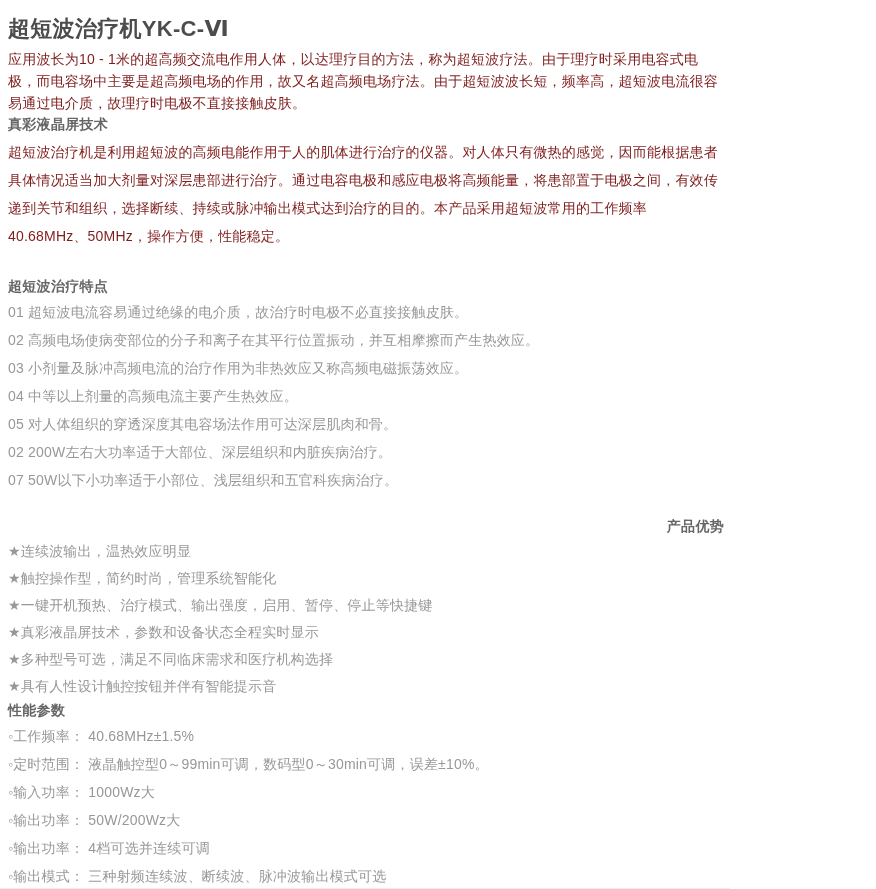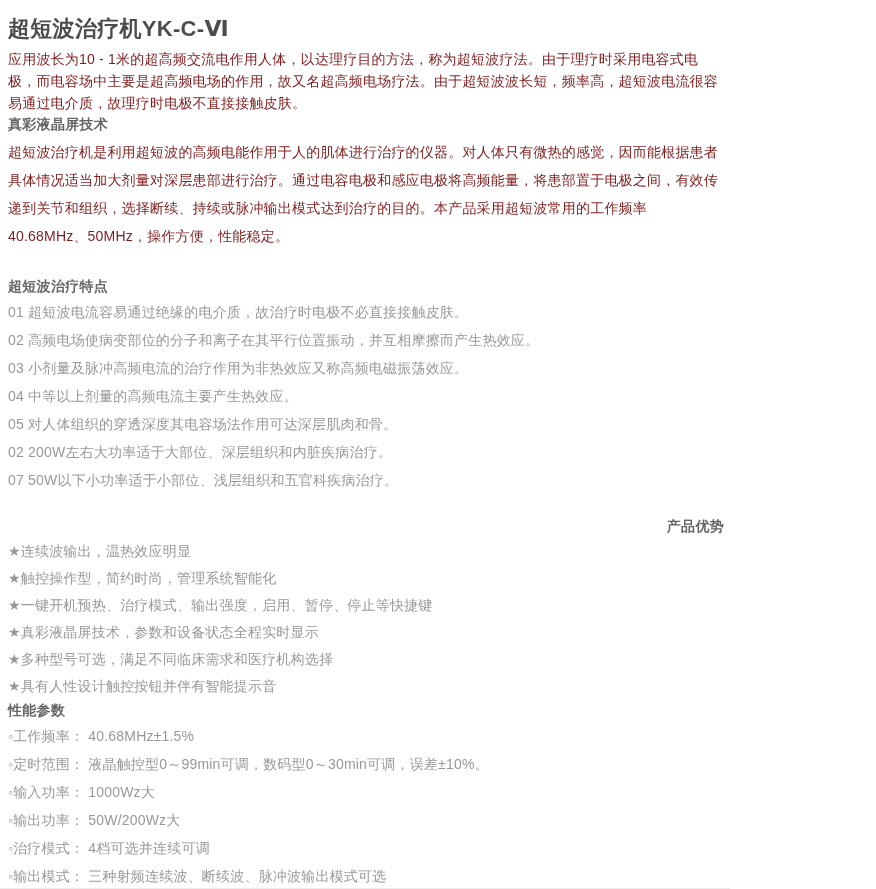--- a/index.html
+++ b/index.html
@@ -96,19 +96,19 @@
     </div>
   </section>
 
   <section class="sec-specs">
     <h3 class="sec-heading">性能参数</h3>
     <div class="item-list">
       <p class="item">◦工作频率： 40.68MHz±1.5%</p>
       <p class="item">◦定时范围： 液晶触控型0～99min可调，数码型0～30min可调，误差±10%。</p>
       <p class="item">◦输入功率： 1000Wz大</p>
       <p class="item">◦输出功率： 50W/200Wz大</p>
-      <p class="item">◦治疗模式： 4档可选并连续可调</p>
+      <p class="item">◦输出功率： 4档可选并连续可调</p>
       <p class="item">◦输出模式： 三种射频连续波、断续波、脉冲波输出模式可选</p>
       <p class="item">◦脉冲宽度： 200～1000us，步进50us，误差±10%。</p>
     </div>
   </section>
 
 </div>
 
 </body></html>

